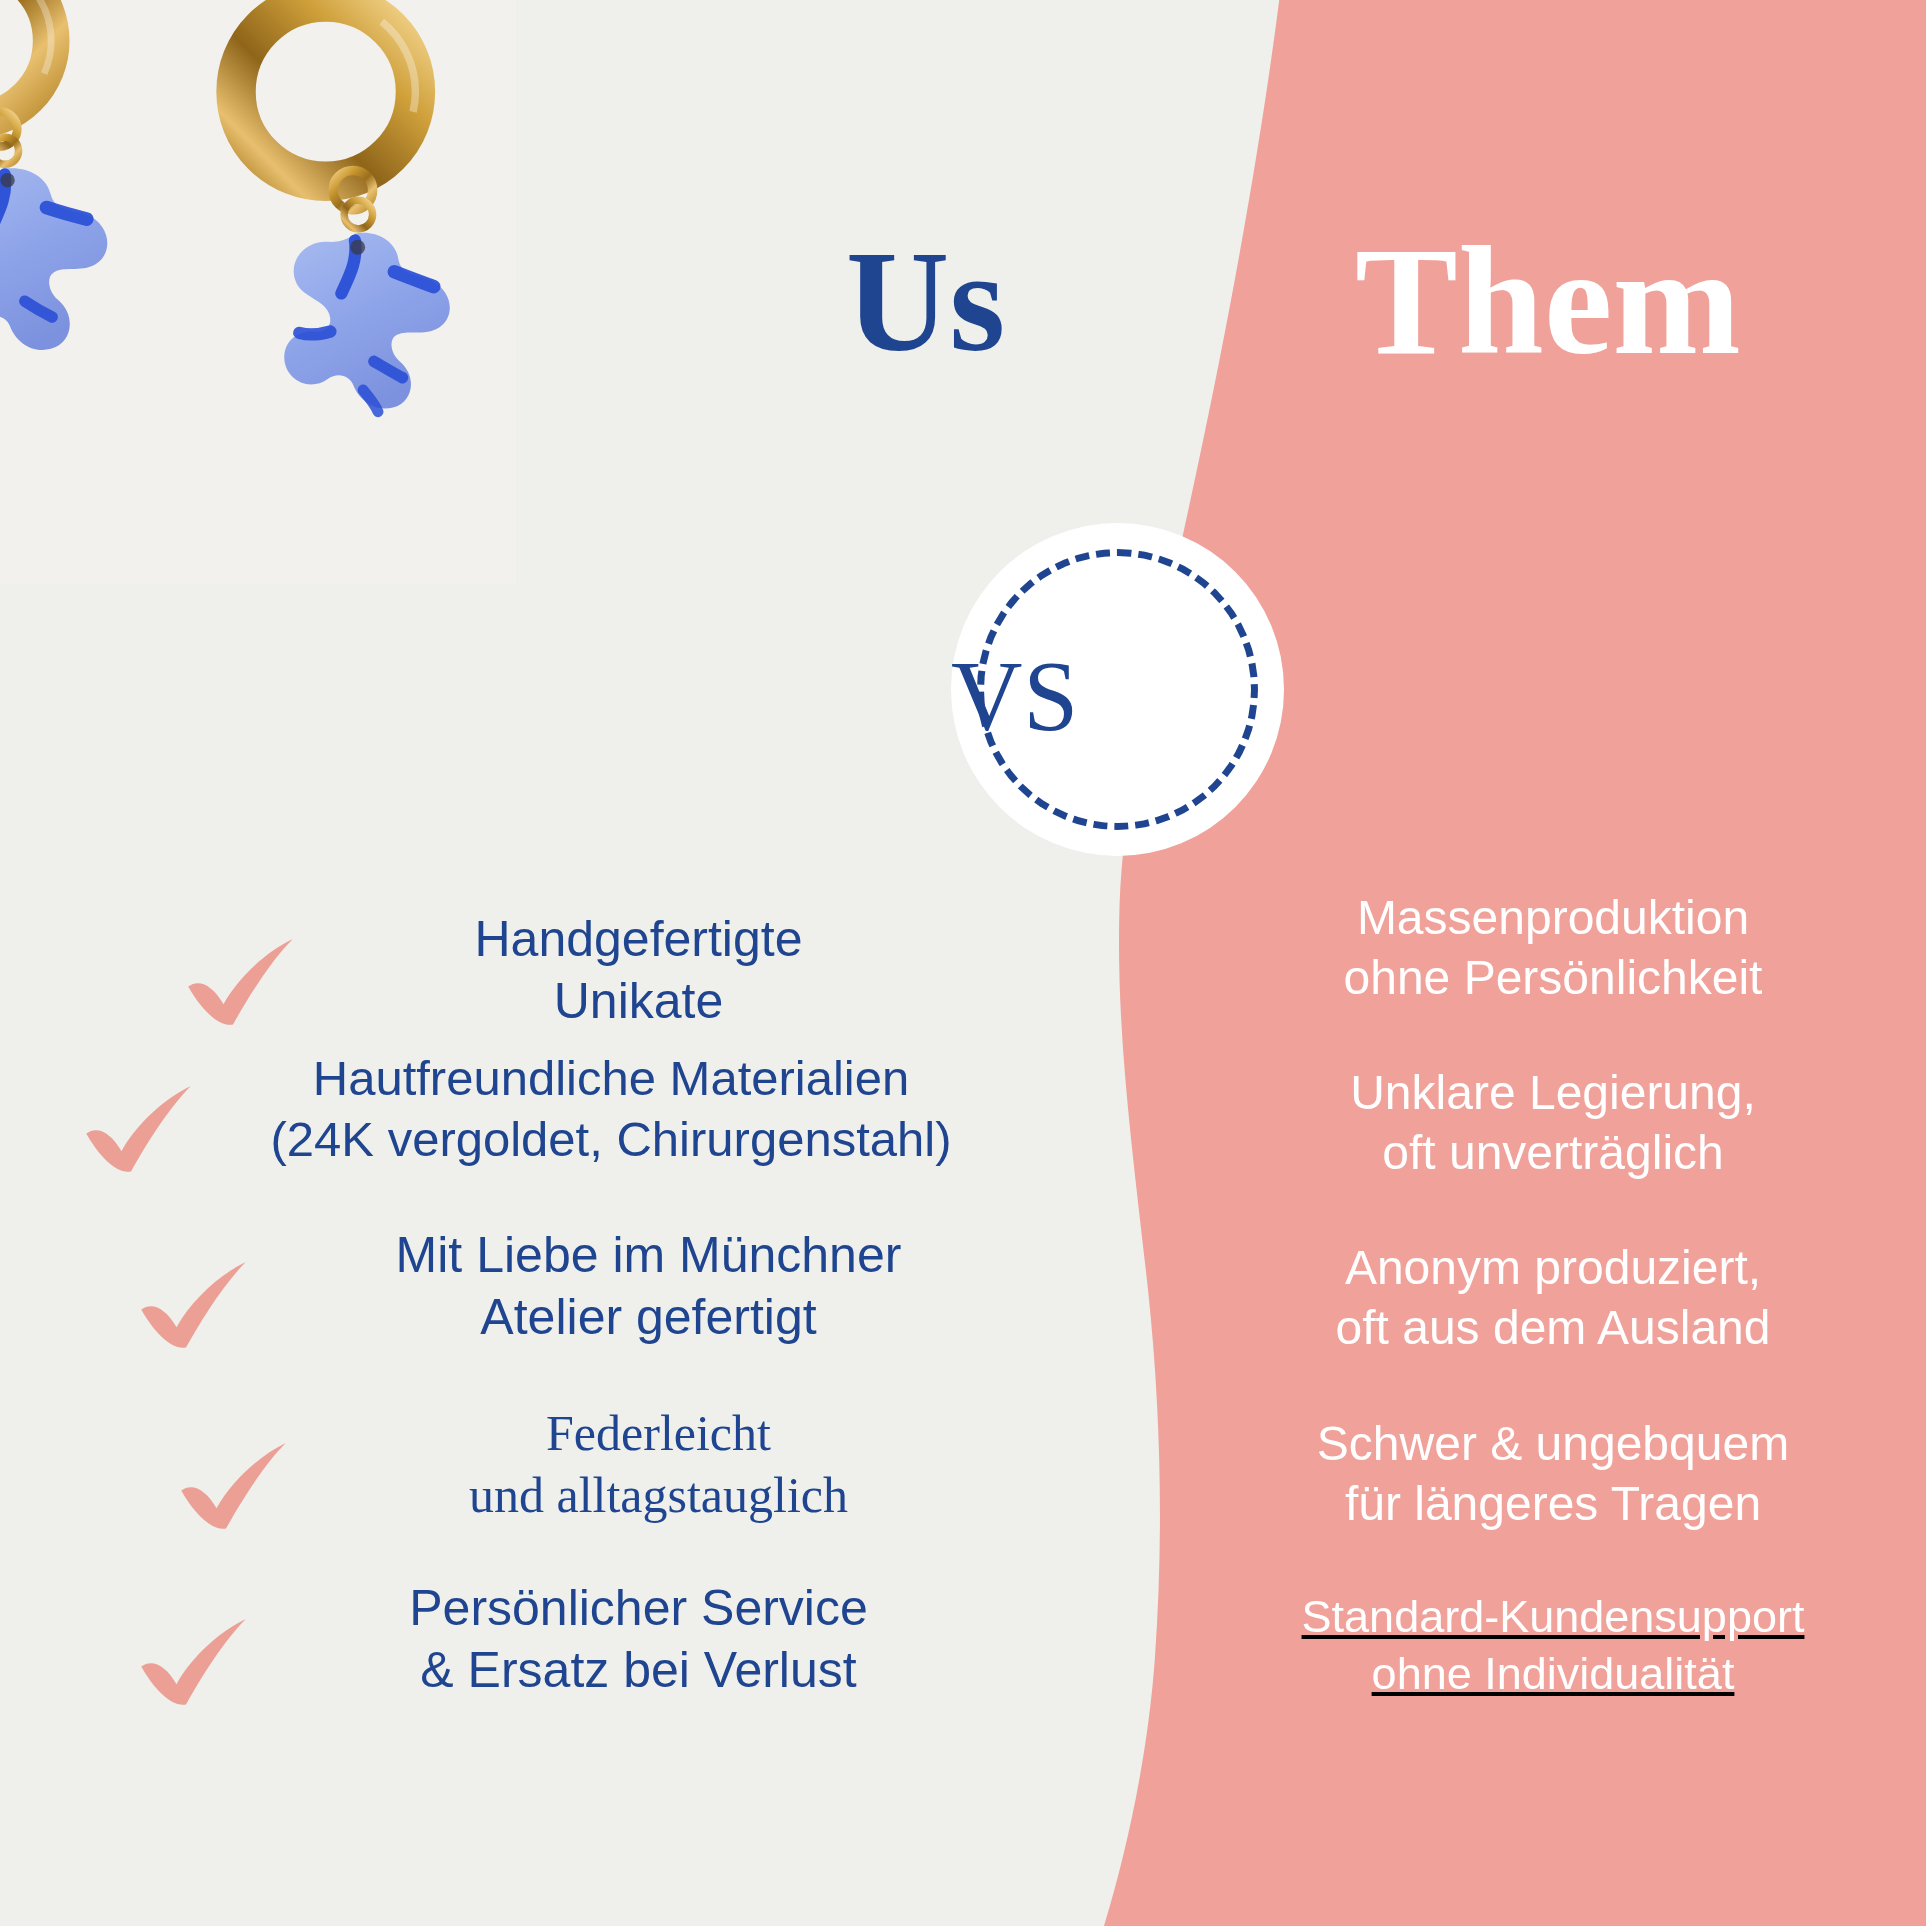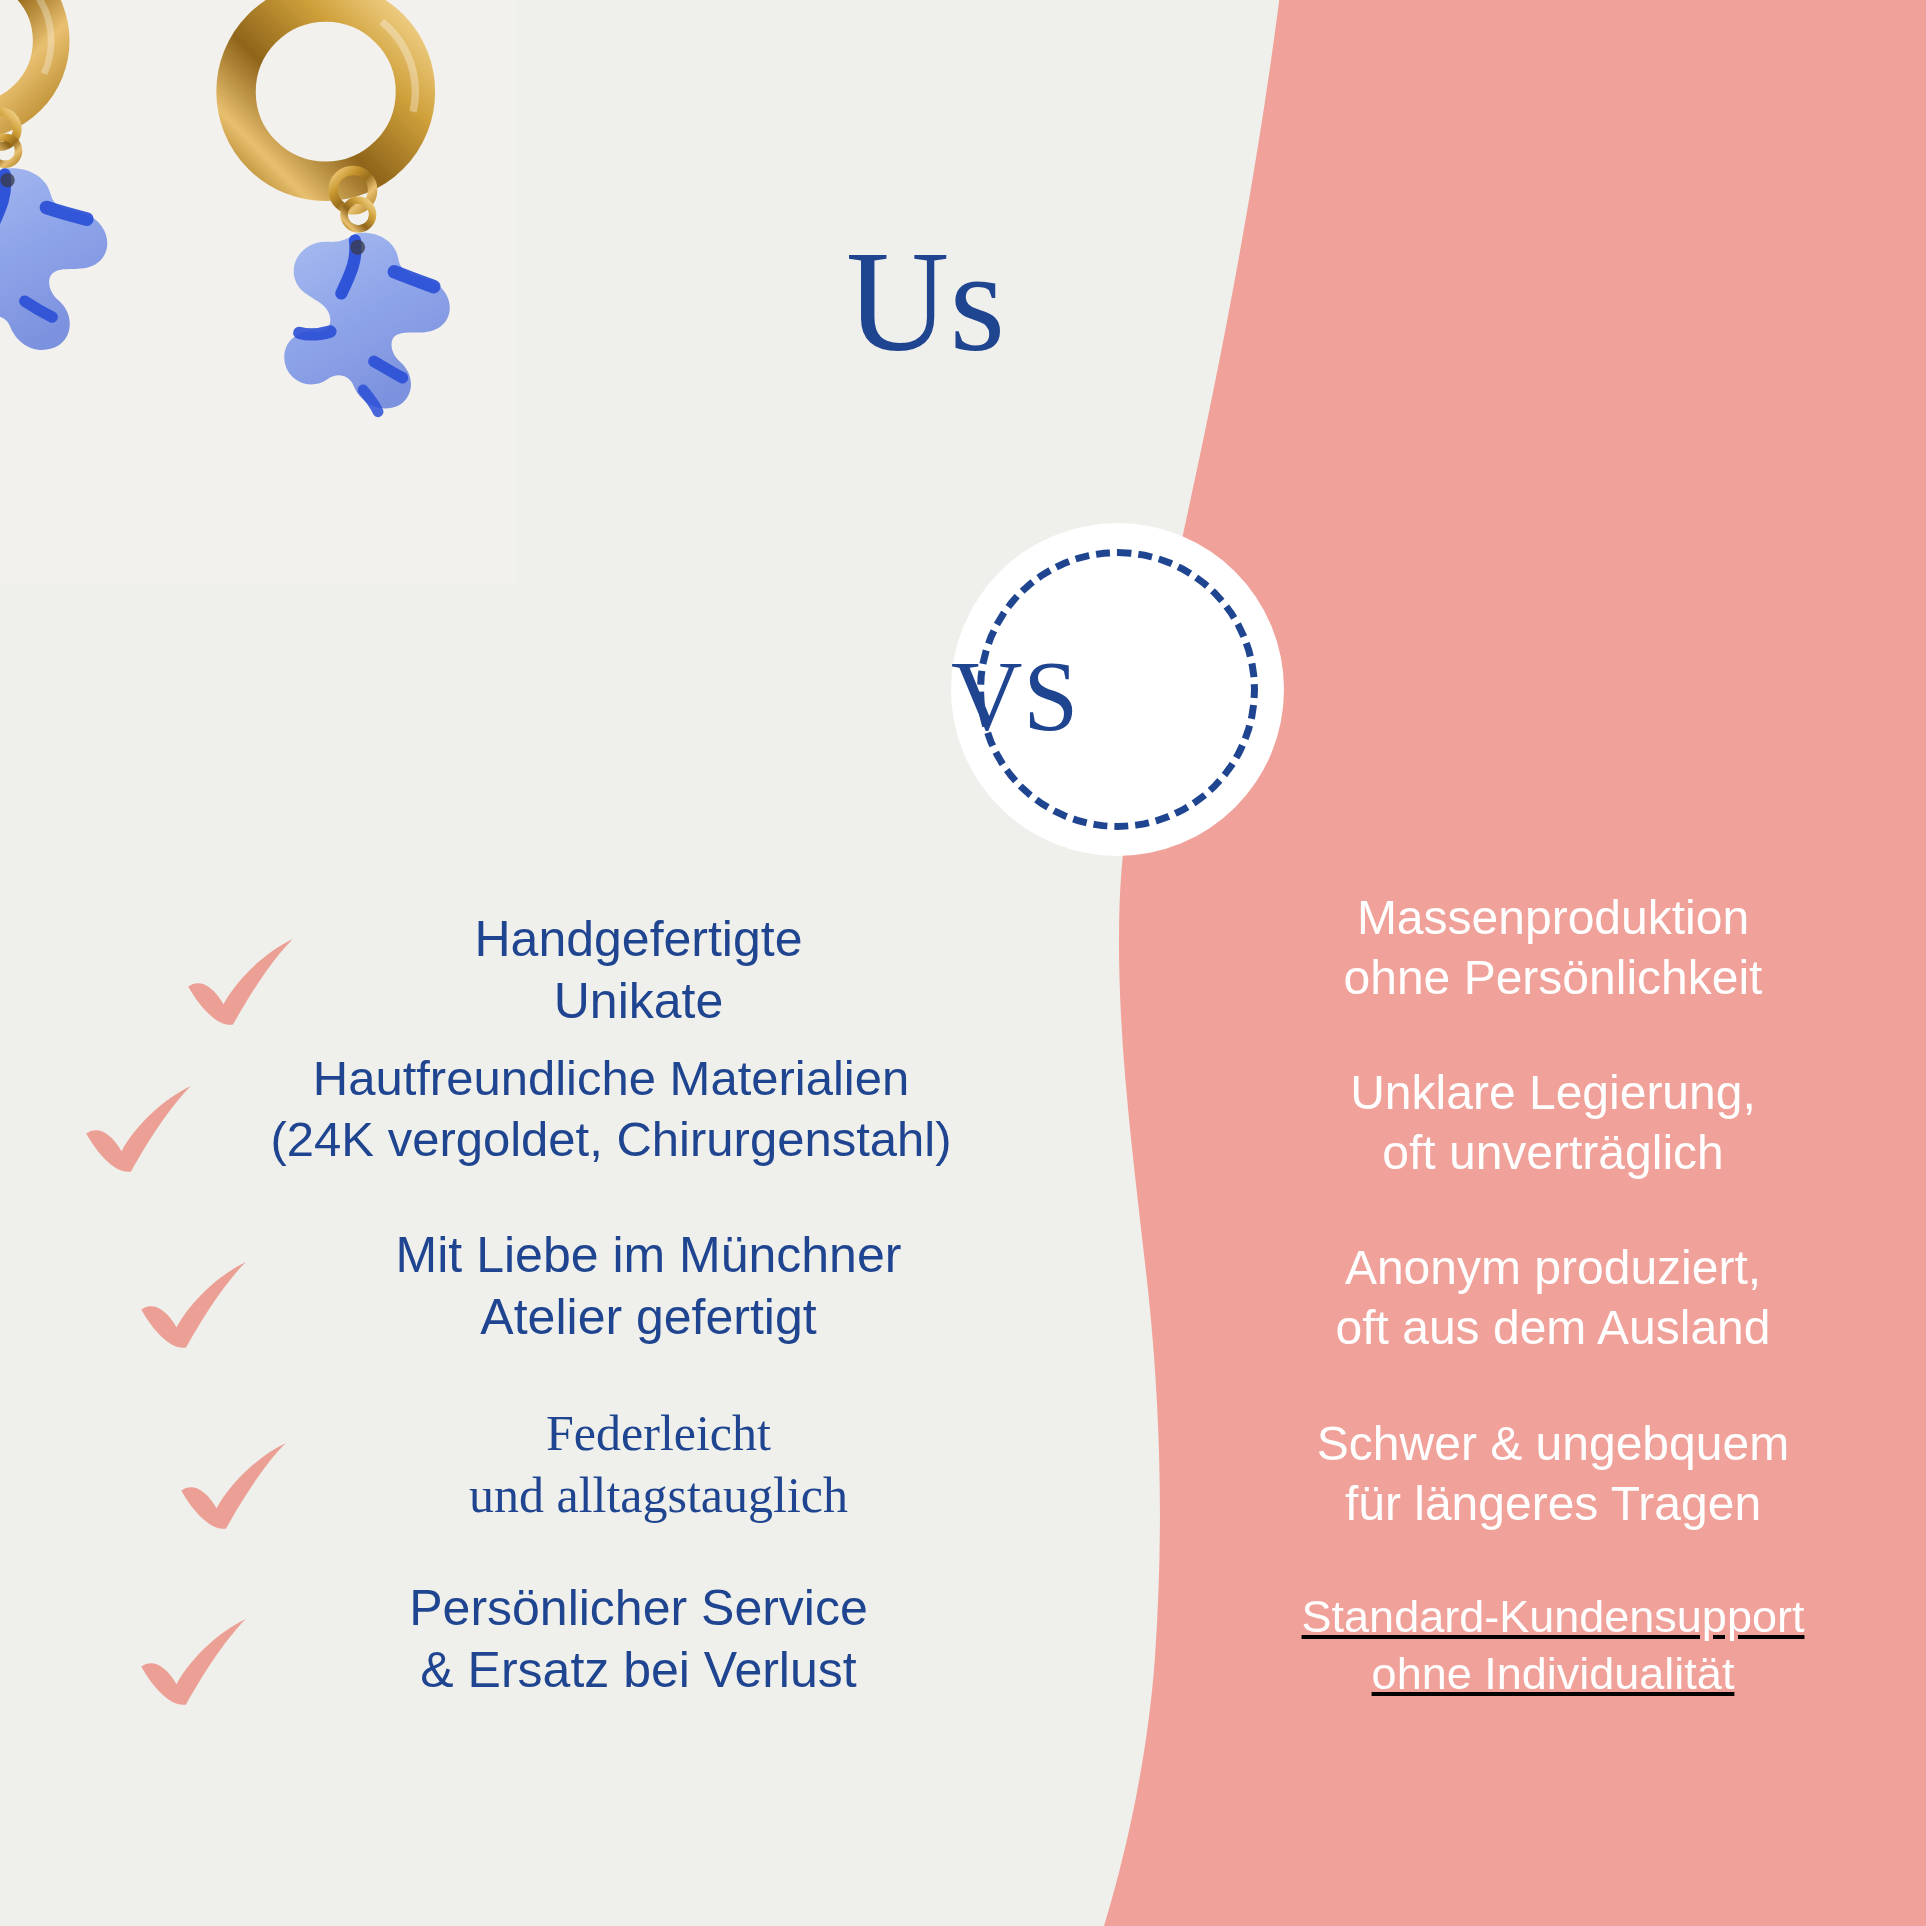--- a/index.html
+++ b/index.html
@@ -20,21 +20,21 @@
   .photo{
     position:absolute;left:-82px;top:-27px;width:598px;height:611px;
     overflow:hidden;
   }
   .photo svg{display:block;width:100%;height:100%;}
 
   
   .heading{
     position:absolute;
     font-family:"Liberation Serif", serif;
-    font-weight:400;
+    font-weight:700;
     letter-spacing:0.3px;
     white-space:nowrap;
     line-height:1;
   }
   #us-heading{
     left:846px;top:231px;
     font-size:143px;
     color:#1F4590;
   }
   #them-heading{
@@ -222,20 +222,21 @@
         <path d="M196,62 C216,70 238,78 254,84" stroke="#2A4FD6" stroke-width="20" fill="none" stroke-linecap="round" opacity="0.92"></path>
         <path d="M56,152 C70,156 88,154 102,150" stroke="#2A4FD6" stroke-width="18" fill="none" stroke-linecap="round" opacity="0.9"></path>
         <path d="M166,194 C180,202 196,212 208,218" stroke="#2A4FD6" stroke-width="17" fill="none" stroke-linecap="round" opacity="0.9"></path>
         <path d="M150,236 C160,248 168,258 172,268" stroke="#2A4FD6" stroke-width="16" fill="none" stroke-linecap="round" opacity="0.85"></path>
         <circle cx="142" cy="26" r="11" fill="#3A3A46" opacity="0.75"></circle>
       </g>
     </svg>
   </div>
 
   <div class="heading" id="us-heading">Us</div>
+  <div class="heading" id="them-heading">Them</div>
 
   <div class="vs-badge">
     <div class="vs-dashed"></div>
     <div class="vs-text">VS</div>
   </div>
 
   <div class="col" id="col-us">
 
     <div class="row" id="us-r0" style="position:absolute;width:100%;margin-top:35px;">
       <span class="check-wrap">

